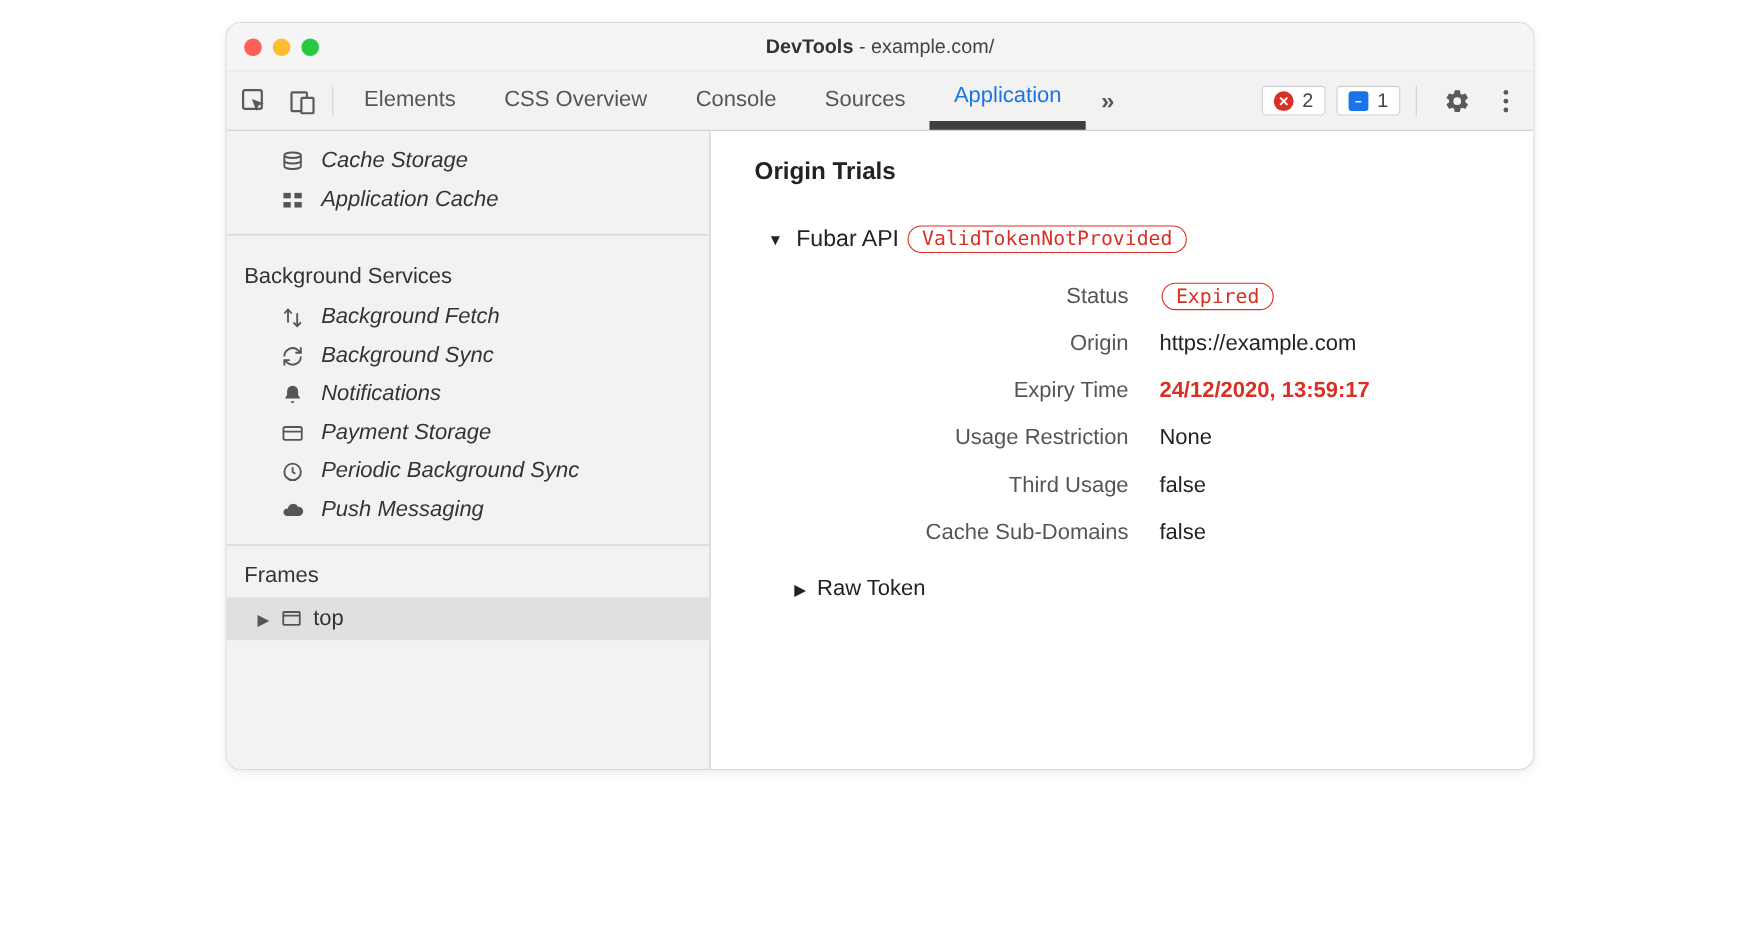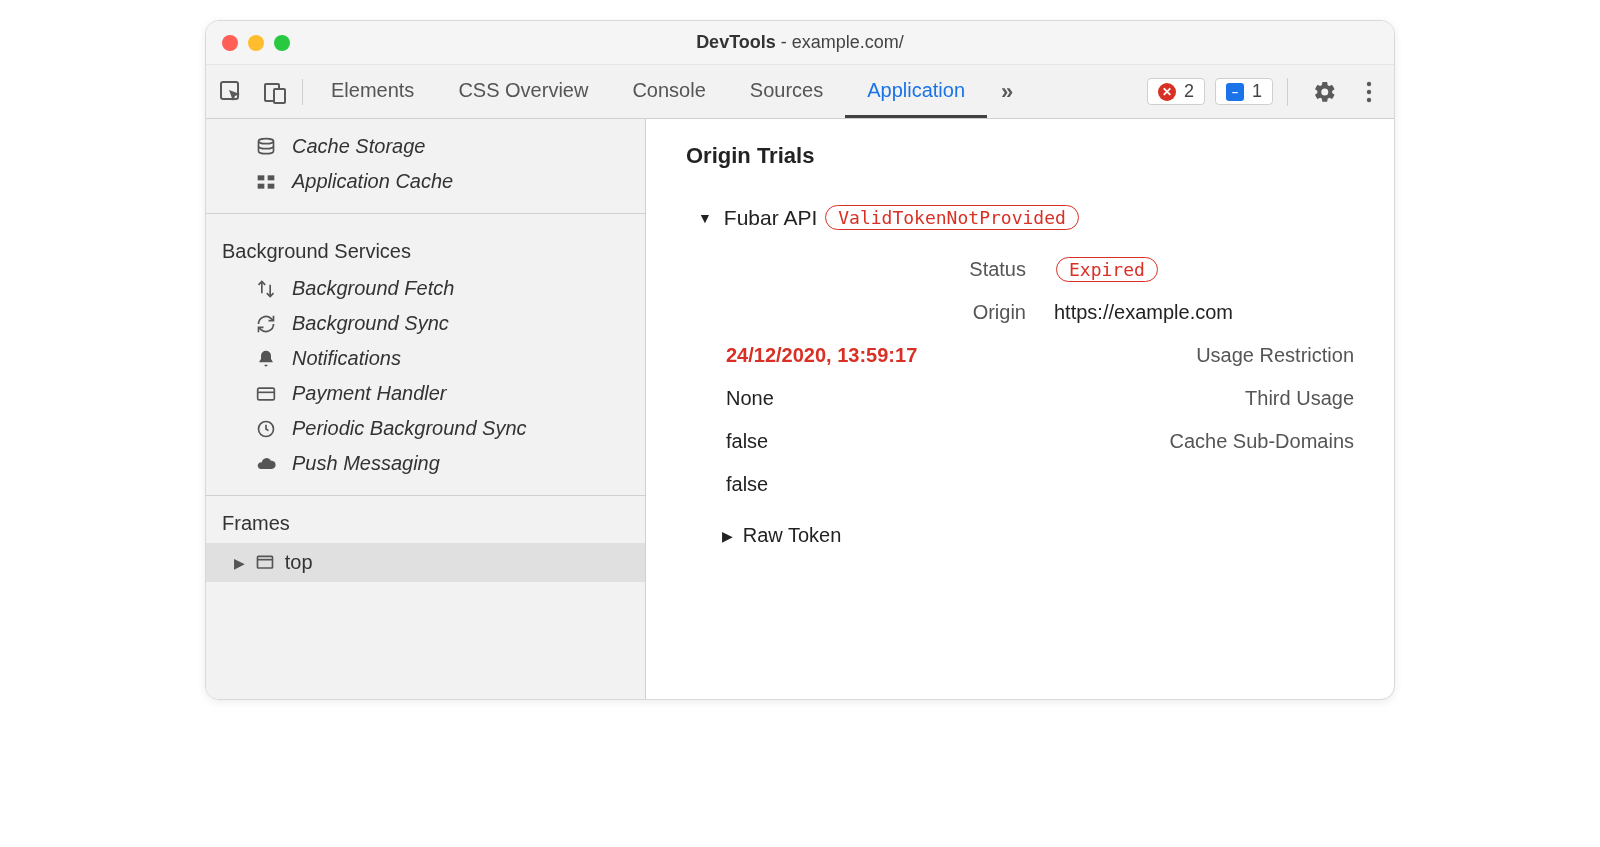--- a/index.html
+++ b/index.html
@@ -62,21 +62,21 @@
   .tab {
     padding: 0 22px;
     display: flex;
     align-items: center;
     cursor: pointer;
     color: #555;
     border-bottom: 3px solid transparent;
   }
   .tab.active {
     color: #1a73e8;
-    border-bottom: 3px solid #404040;
+    border-bottom: 8px solid #404040;
   }
   .more-chevron { padding: 0 14px; display: flex; align-items: center; font-weight: 600; font-size: 22px; cursor: pointer;}
   .spacer { flex: 1; }
   .right-area { display: flex; align-items: center; gap: 10px; }
   .pill {
     border: 1px solid #cfcfcf;
     border-radius: 4px;
     padding: 2px 10px;
     display: flex;
     align-items: center;
@@ -309,21 +309,21 @@
           </span>
           <span>Notifications</span>
         </div>
         <div class="sidebar-item">
           <span class="sicon">
             <svg width="20" height="20" viewBox="0 0 24 24" fill="none" stroke="#555" stroke-width="2">
                 <rect x="2" y="5" width="20" height="14" rx="2"></rect>
                 <line x1="2" y1="10" x2="22" y2="10"></line>
               </svg>
           </span>
-          <span>Payment Handler</span>
+          <span>Payment Storage</span>
         </div>
         <div class="sidebar-item">
           <span class="sicon">
             <svg width="20" height="20" viewBox="0 0 24 24" fill="none" stroke="#555" stroke-width="2">
                 <circle cx="12" cy="12" r="9"></circle>
                 <path d="M12 7v5l3 2"></path>
               </svg>
           </span>
           <span>Periodic Background Sync</span>
         </div>
@@ -362,20 +362,21 @@
         <span class="badge">ValidTokenNotProvided</span>
       </div>
 
       <div class="kv-grid">
         <div class="k">Status</div>
         <div class="v"><span class="badge">Expired</span></div>
 
         <div class="k">Origin</div>
         <div class="v">https://example.com</div>
 
+        <div class="k">Expiry Time</div>
         <div class="v red">24/12/2020, 13:59:17</div>
 
         <div class="k">Usage Restriction</div>
         <div class="v">None</div>
 
         <div class="k">Third Usage</div>
         <div class="v">false</div>
 
         <div class="k">Cache Sub-Domains</div>
         <div class="v">false</div>

